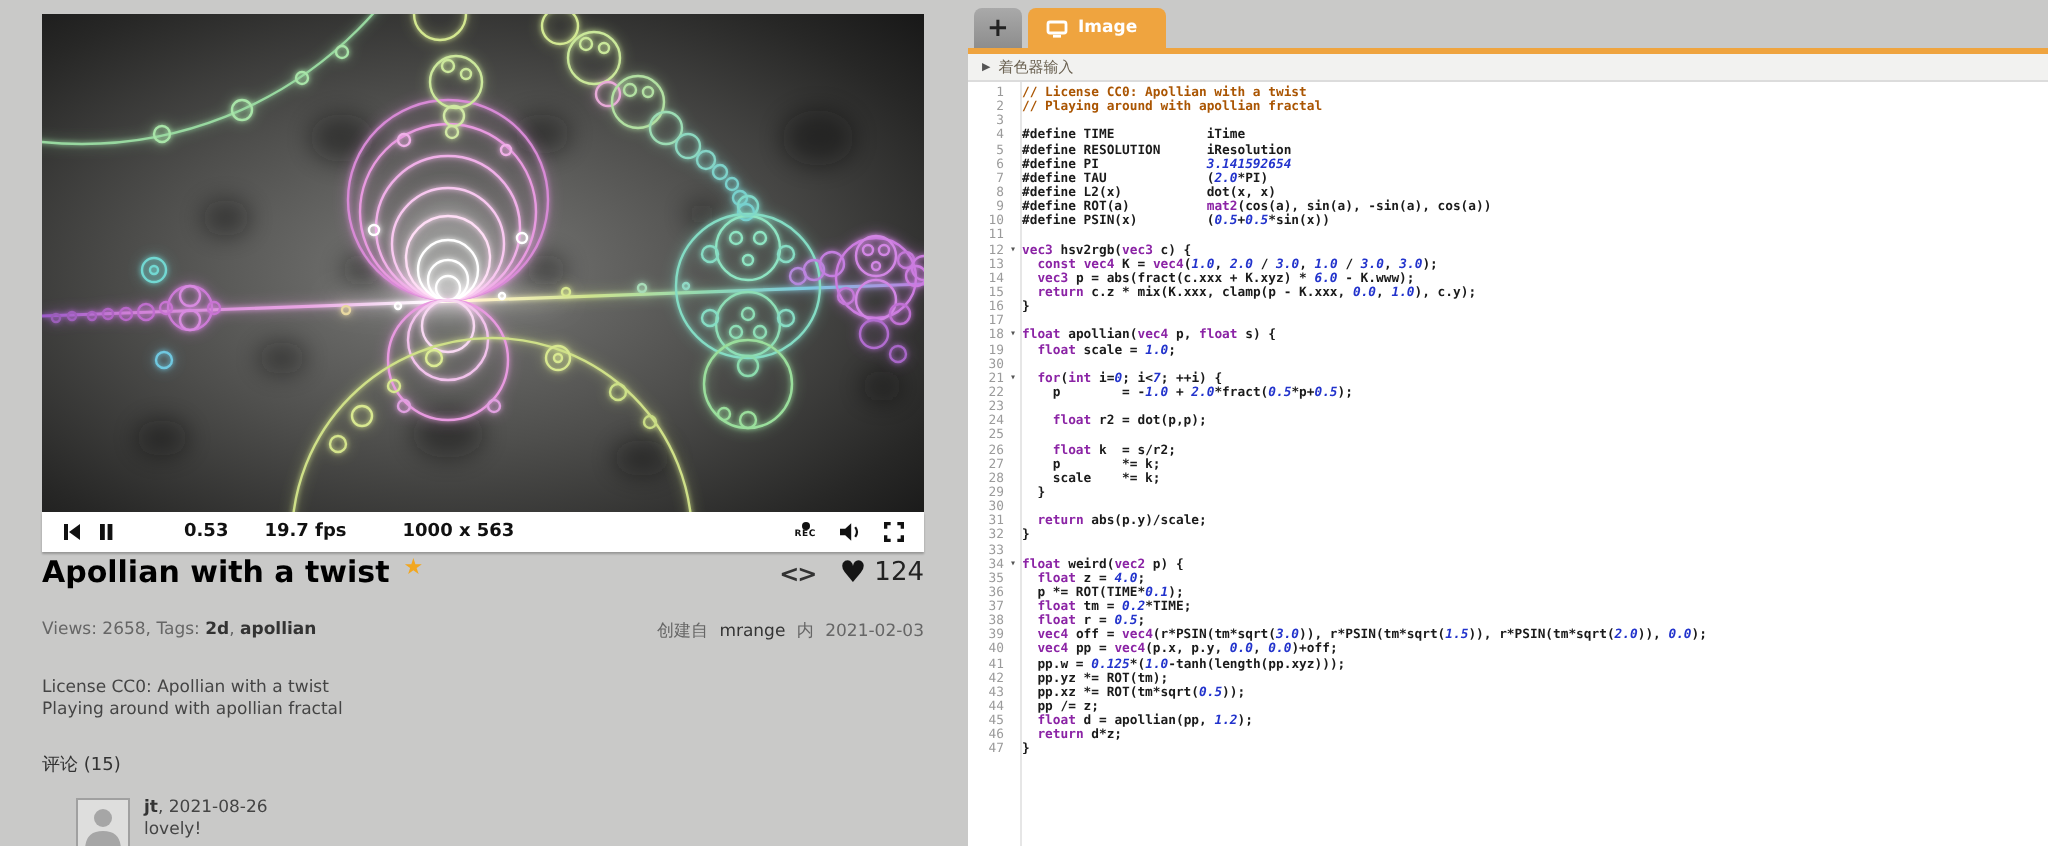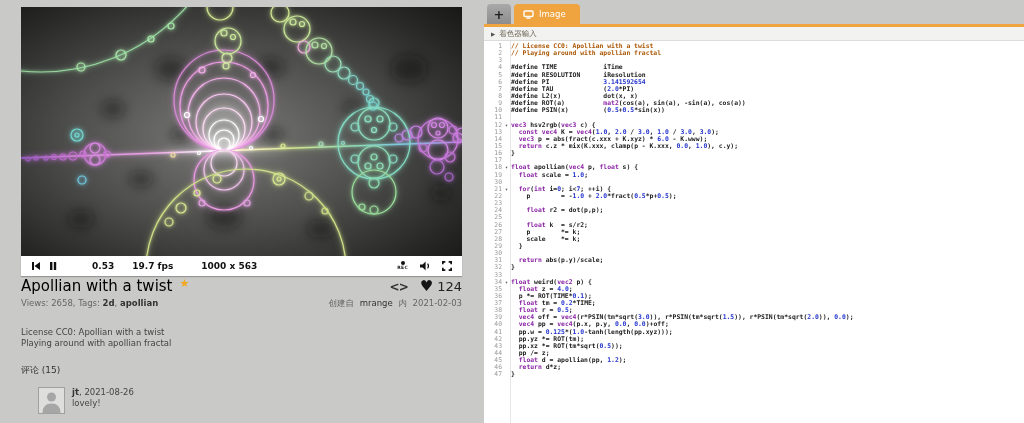--- a/index.html
+++ b/index.html
@@ -15,62 +15,62 @@
   .pb-txt{font-size:9px;font-weight:bold;color:#111;}
   .spacer{flex:1;}
   .rec{display:flex;flex-direction:column;align-items:center;line-height:1;cursor:pointer;}
   .rec-dot{width:4px;height:4px;border-radius:50%;background:#111;margin-bottom:1px;}
   .rec-lbl{font-size:4.5px;font-weight:bold;color:#111;letter-spacing:.3px;}
 
   
   .info{position:absolute;left:21px;top:278px;width:441px;}
   .title-row{display:flex;align-items:flex-start;justify-content:space-between;}
   .title-left{display:flex;align-items:flex-start;}
-  h1{margin:0;font-size:15px;line-height:16px;color:#000;font-weight:normal;}
+  h1{margin:0;font-size:15px;line-height:16px;color:#000;font-weight:bold;}
   .star{color:#f2a71f;font-size:11px;margin-left:7px;margin-top:-1px;}
   .title-icons{display:flex;align-items:center;gap:12px;margin-top:1px;}
   .codeicon{font-size:12px;font-weight:bold;color:#333;letter-spacing:-1px;cursor:pointer;}
   .like{display:flex;align-items:center;cursor:pointer;}
   .heart{font-size:15px;color:#151515;margin-right:4px;line-height:13px;}
   .like-count{font-size:13px;color:#222;}
-  .meta-row{display:flex;justify-content:space-between;margin-top:4px;font-size:8.5px;color:#666;}
+  .meta-row{display:flex;justify-content:space-between;margin-top:16px;font-size:8.5px;color:#666;}
   .meta-row a,.lnk{color:#333;font-weight:bold;text-decoration:none;cursor:pointer;}
   .byline span{margin-left:3px;}
   .byline .author{font-weight:normal;color:#333;}
   .desc{margin-top:17px;font-size:8.5px;line-height:11px;color:#444;}
   .comments-h{margin-top:15px;font-size:9px;color:#333;}
   .signin{margin-top:12px;font-size:8.5px;color:#444;}
   .comment{margin-top:10px;margin-left:17px;display:flex;}
   .avatar{width:25px;height:25px;background:#dededd;border:1px solid #a0a0a0;flex:none;}
   .c-body{margin-left:7px;font-size:8.5px;color:#444;line-height:11px;}
   .c-name{font-weight:bold;color:#333;}
 
   
   .editor-panel{position:absolute;left:484px;top:0;width:540px;height:423px;}
   .tabbar{position:absolute;left:3px;top:4px;height:20px;display:flex;gap:3px;align-items:flex-end;}
   .tab-plus{width:24px;height:20px;background:linear-gradient(#a9a9a9,#8d8d8d);
             border-radius:4px 4px 0 0;display:flex;align-items:center;justify-content:center;
             font-size:13px;font-weight:bold;color:#222;cursor:pointer;}
   .tab-image{height:20px;background:#efa43f;border-radius:4px 4px 0 0;display:flex;align-items:center;
              padding:0 14px 0 9px;cursor:pointer;}
-  .tab-image .lbl{color:#fff;font-weight:normal;font-size:8.5px;margin-left:5px;}
+  .tab-image .lbl{color:#fff;font-weight:bold;font-size:8.5px;margin-left:5px;}
   .accent-line{position:absolute;left:0;top:24px;width:540px;height:3px;background:#efa43f;}
   .inputs-row{position:absolute;left:0;top:27px;width:628px;height:13px;background:#f2f2f0;
               border-bottom:1px solid #dcdcdc;display:flex;align-items:center;cursor:pointer;}
   .inputs-row .arrow{font-size:5.5px;color:#555;margin:0 4px 0 7px;}
   .inputs-row .lbl{font-size:7.5px;color:#6b6252;}
   .code-area{position:absolute;left:0;top:41px;width:540px;height:382px;background:#fff;overflow:hidden;cursor:text;}
   .gutter-sep{position:absolute;left:26px;top:0;width:1px;height:382px;background:#e6e6e6;}
   .crow{display:flex;height:7.15px;line-height:7.15px;
         font-family:"DejaVu Sans Mono",monospace;font-size:6.4px;font-weight:bold;}
   .ln{width:18px;flex:none;text-align:right;color:#9a9a9a;font-weight:normal;}
   .fold{width:9px;flex:none;text-align:center;color:#555;font-size:5px;}
   .code{white-space:pre;color:#1a1a1a;}
   .kw{color:#8b23a5;}
-  .num{color:#2233cc;}
+  .num{color:#2233cc;font-style:italic;}
   .cm{color:#aa5502;}
 </style>
 </head>
 <body>
 
 <div class="player">
   <svg width="441" height="249" viewBox="0 0 441 249">
     <defs>
       <radialGradient id="bg" cx="46%" cy="52%" r="78%">
         <stop offset="0%" stop-color="#7a7a78"></stop>

